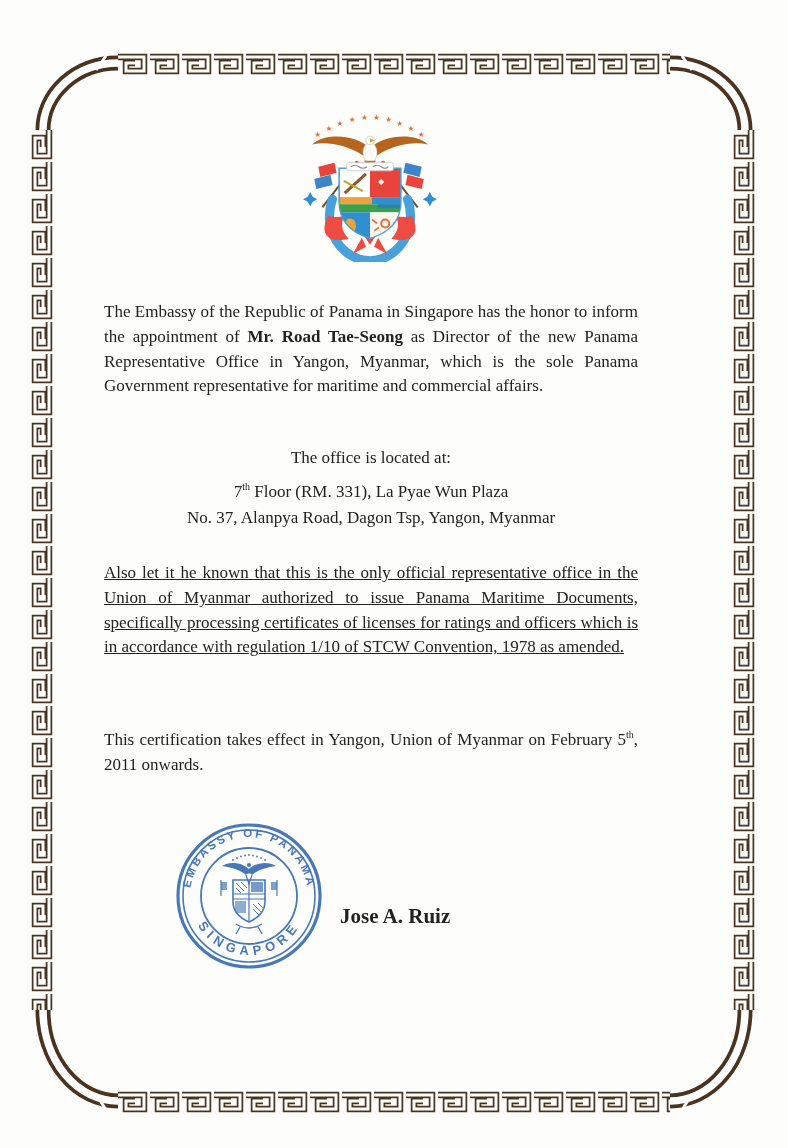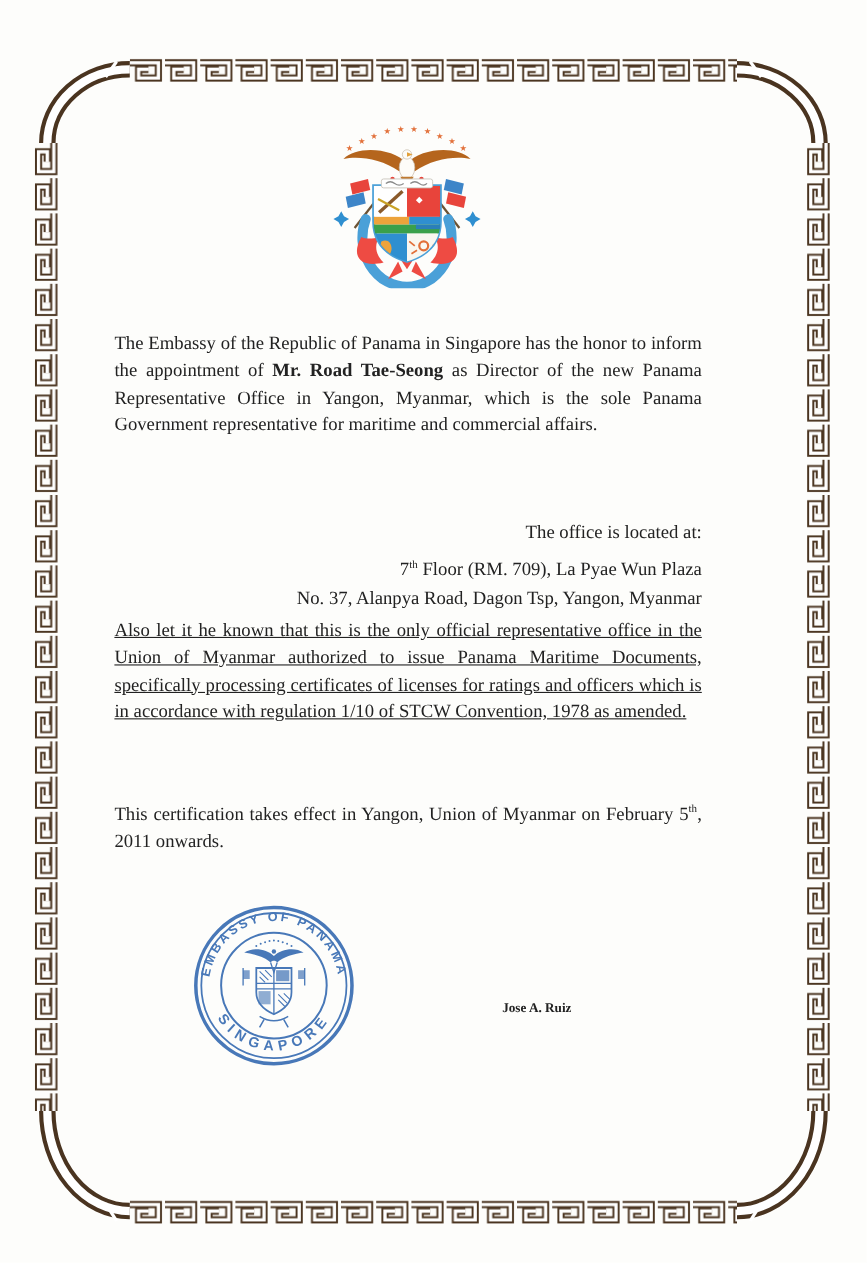--- a/index.html
+++ b/index.html
@@ -19,31 +19,31 @@
     color:var(--ink);
   }
   .border-svg{position:absolute;left:0;top:0;width:788px;height:1148px;}
   .crest{position:absolute;left:294px;top:110px;width:152px;height:152px;}
   .stamp{position:absolute;left:175px;top:822px;width:148px;height:148px;}
   .text-col{position:absolute;left:104px;width:534px;}
   .para{
     position:absolute;left:0;width:534px;margin:0;
     font-size:17px;line-height:24.8px;text-align:justify;
   }
-  .para.no-just{text-align:right;margin-top:26px;}
+  .para.no-just{text-align:center;}
   .p1{top:300px;}
   .office{top:446px;}
   .addr{top:479px;line-height:25.5px;}
   .p2{top:561px;text-decoration:underline;}
   .p3{top:728px;}
   sup{font-size:10px;line-height:0;vertical-align:super;}
   b{font-weight:bold;}
   .signature{
     position:absolute;left:340px;top:904px;width:296px;
-    text-align:center;font-size:12px;line-height:25px;
+    text-align:left;font-size:21px;line-height:25px;
   }
   .signature .name{font-weight:bold;}
 </style>
 </head>
 <body>
 
 <div class="page">
 
   <svg class="border-svg" viewBox="0 0 788 1148" aria-hidden="true">
     <defs>
@@ -155,21 +155,21 @@
       <path d="M16,81 L18.5,85.5 L23,88 L18.5,90.5 L16,95 L13.5,90.5 L9,88 L13.5,85.5 Z"></path>
       <path d="M134,81 L136.5,85.5 L141,88 L136.5,90.5 L134,95 L131.5,90.5 L127,88 L131.5,85.5 Z"></path>
     </g>
   </svg>
 
   <div class="text-col">
     <p class="para p1"><span>The Embassy of the Republic of Panama in Singapore has the honor to inform the appointment of </span><b>Mr. Road Tae-Seong</b><span> as Director of the new Panama Representative Office in Yangon, Myanmar, which is the sole Panama Government representative for maritime and commercial affairs.</span></p>
 
     <p class="para no-just office">The office is located at:</p>
 
-    <p class="para no-just addr"><span><span>7</span><sup>th</sup><span> Floor (RM. 709), La Pyae Wun Plaza</span></span><br>
+    <p class="para no-just addr"><span><span>7</span><sup>th</sup><span> Floor (RM. 331), La Pyae Wun Plaza</span></span><br>
     <span>No. 37, Alanpya Road, Dagon Tsp, Yangon, Myanmar</span></p>
 
     <p class="para p2">Also let it he known that this is the only official representative office in the Union of Myanmar authorized to issue Panama Maritime Documents, specifically processing certificates of licenses for ratings and officers which is in accordance with regulation 1/10 of STCW Convention, 1978 as amended.</p>
 
     <p class="para p3"><span>This certification takes effect in Yangon, Union of Myanmar on February 5</span><sup>th</sup><span>, 2011 onwards.</span></p>
   </div>
 
   <svg class="stamp" viewBox="-74 -74 148 148" aria-hidden="true">
     <g stroke="#4878b8" fill="none">
       <circle r="71" stroke-width="3.2"></circle>

